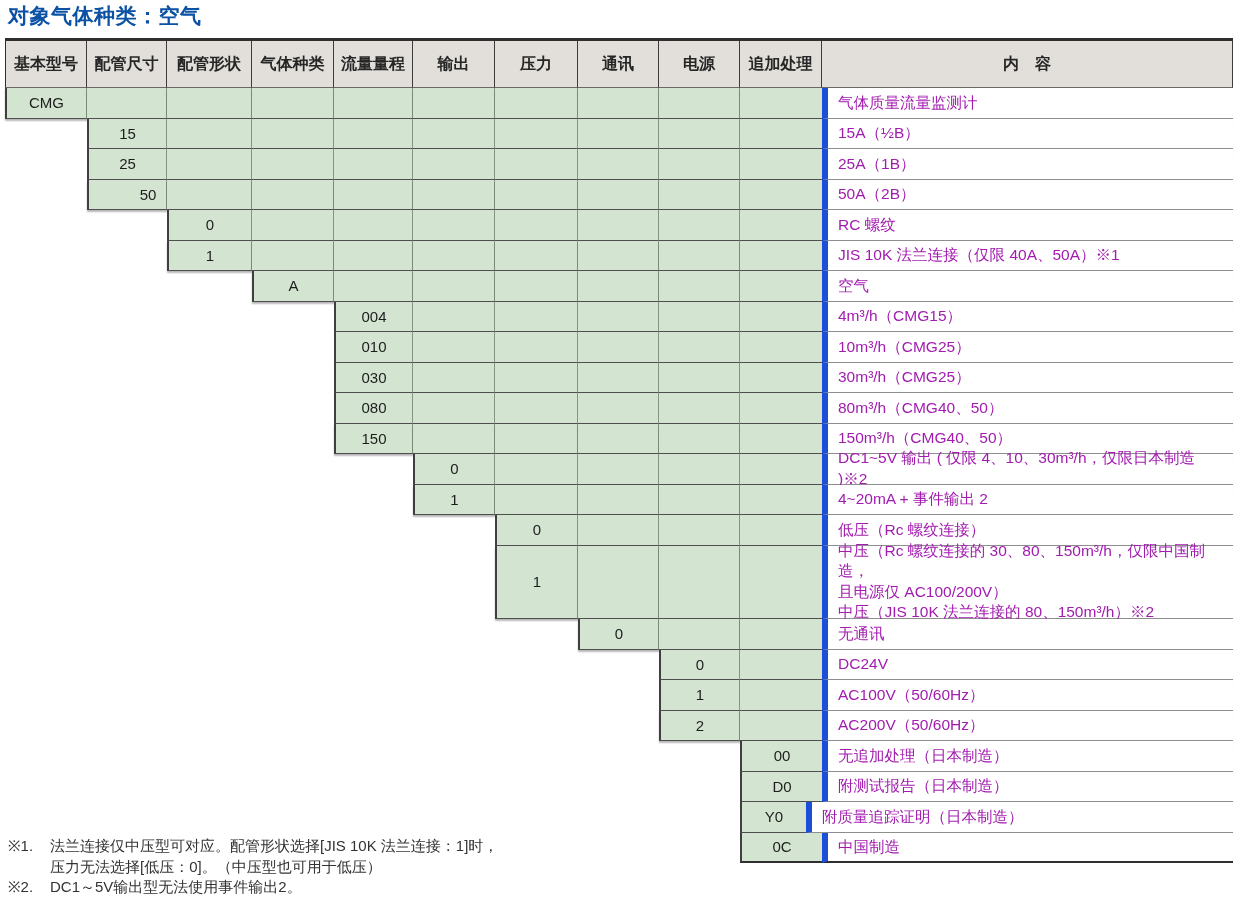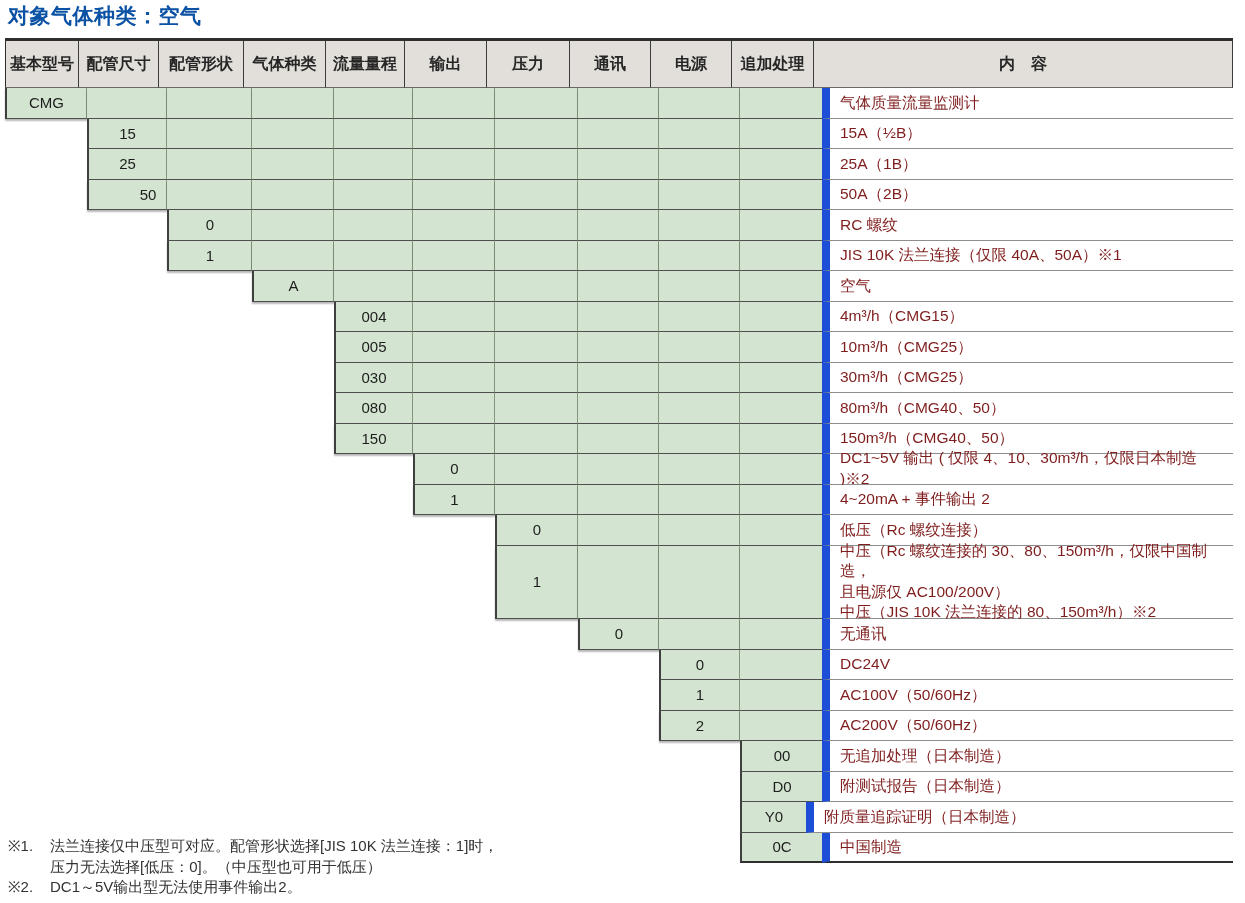--- a/index.html
+++ b/index.html
@@ -35,46 +35,46 @@
     box-sizing:border-box;background:#d3e5d1;
     border-right:1px solid #85967f;border-bottom:1px solid #4f4f4f;
     display:flex;align-items:center;justify-content:center;
     font-size:15px;color:#1d1d1d;
   }
   .g.first{border-left:2px solid #3f3f3f;}
   .g.last{border-right:none;}
   .g.step{box-shadow:0 2px 1.5px rgba(0,0,0,.28);}
   .ccell{
     flex:1;box-sizing:border-box;background:#fff;
-    border-left:8px solid #1d4ed8;border-bottom:1px solid #8e8e8e;
+    border-left:6px solid #1d4ed8;border-bottom:1px solid #8e8e8e;
     box-shadow:0 1.5px 1px rgba(0,0,0,.10);
     display:flex;align-items:center;
     padding:2px 8px 2px 10px;
-    font-size:15.5px;color:#7f1d1d;line-height:1.32;
+    font-size:15.5px;color:#a21caf;line-height:1.32;
     white-space:pre-line;
   }
   .brow.lastrow .g,.brow.lastrow .ccell{border-bottom:2.5px solid #2e2e2e;box-shadow:none;}
   
   .footnotes{
     position:absolute;left:8px;top:836px;width:540px;
     font-size:15px;color:#333;line-height:1.38;
   }
   .footnote{position:relative;margin:0;padding-left:42px;white-space:pre-line;}
   .fn-marker{position:absolute;left:0;top:0;}
 </style>
 </head>
 <body>
 
 <div class="page">
 
   <h1 class="page-title">对象气体种类：空气</h1>
 
   <div class="model-table">
     <div class="trow hrow" id="header-row">
-        <div class="hcell" style="width: 74px;">基本型号</div>
+        <div class="hcell" style="width: 82px;">基本型号</div>
         <div class="hcell" style="width: 80px;">配管尺寸</div>
         <div class="hcell" style="width: 85px;">配管形状</div>
         <div class="hcell" style="width: 82px; text-align: right;">气体种类</div>
         <div class="hcell" style="width: 79px;">流量量程</div>
         <div class="hcell" style="width: 82px;">输出</div>
         <div class="hcell" style="width: 83px;">压力</div>
         <div class="hcell" style="width: 81px;">通讯</div>
         <div class="hcell" style="width: 81px;">电源</div>
         <div class="hcell" style="width: 82px;">追加处理</div>
         <div class="hcell hcontent">内　容</div>
@@ -172,21 +172,21 @@
           <div class="g first" style="width: 79px; text-align: right;">004</div>
           <div class="g" style="width: 82px;"></div>
           <div class="g" style="width: 83px;"></div>
           <div class="g" style="width: 81px;"></div>
           <div class="g" style="width: 81px;"></div>
           <div class="g last" style="width: 82px;"></div>
           <div class="ccell">4m³/h（CMG15）</div>
         </div>
         <div class="trow brow">
           <div class="spacer" style="width: 329px;"></div>
-          <div class="g first" style="width: 79px;">005</div>
+          <div class="g first" style="width: 79px;">010</div>
           <div class="g" style="width: 82px;"></div>
           <div class="g" style="width: 83px;"></div>
           <div class="g" style="width: 81px;"></div>
           <div class="g" style="width: 81px;"></div>
           <div class="g last" style="width: 82px;"></div>
           <div class="ccell">10m³/h（CMG25）</div>
         </div>
         <div class="trow brow">
           <div class="spacer" style="width: 329px;"></div>
           <div class="g first" style="width: 79px;">030</div>

